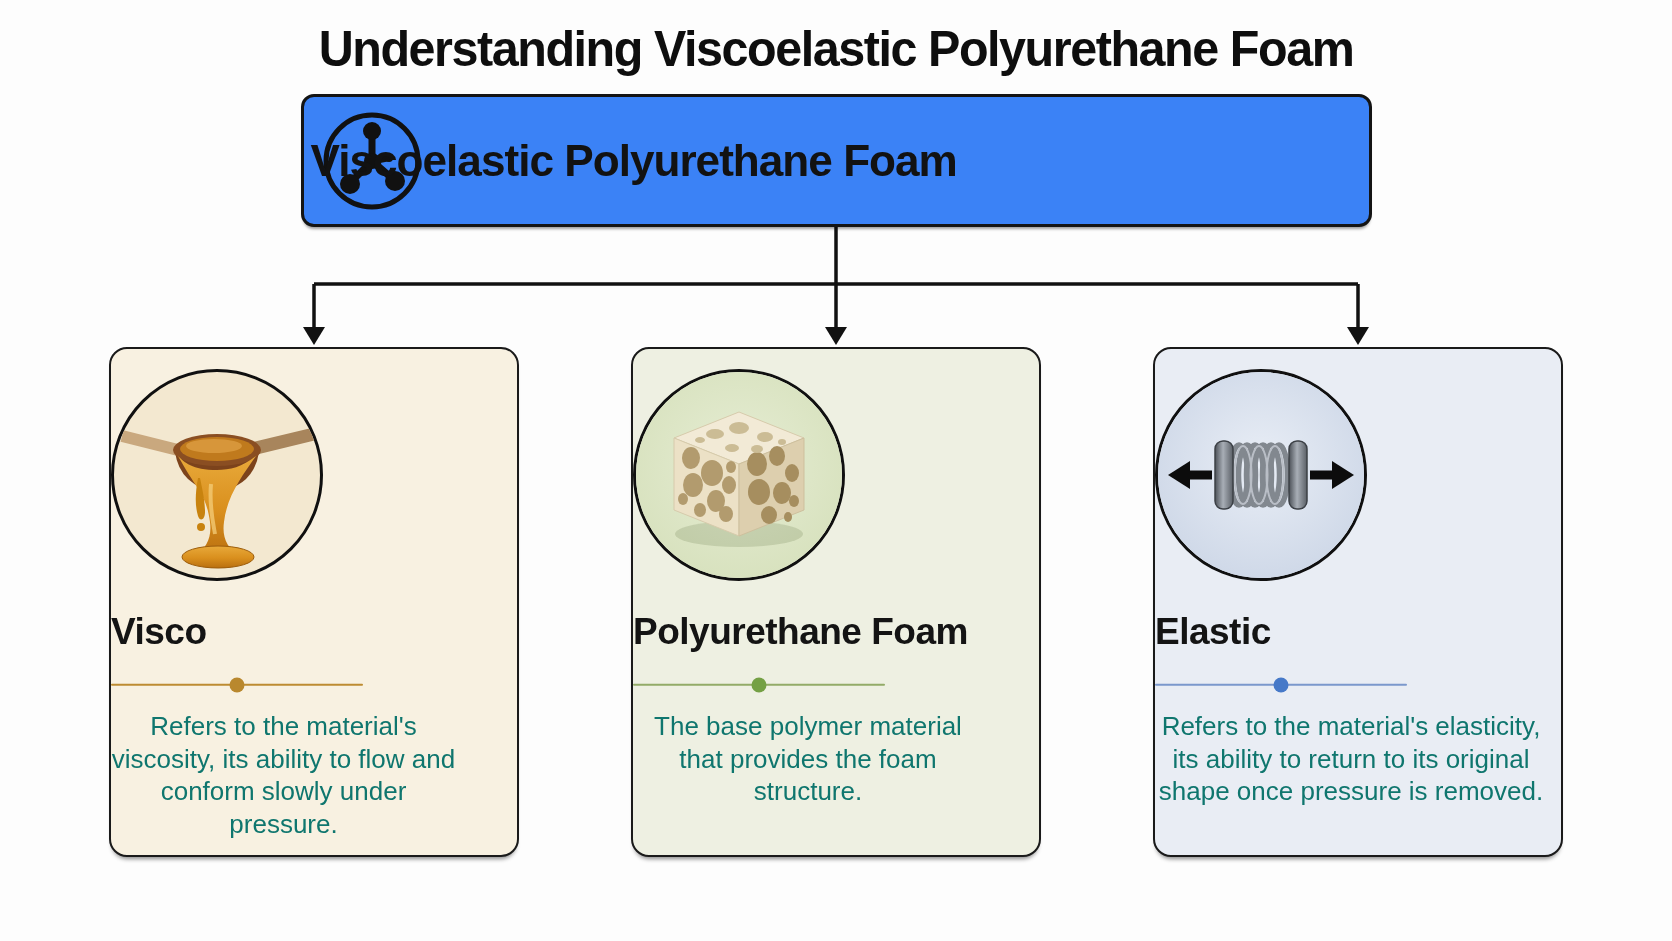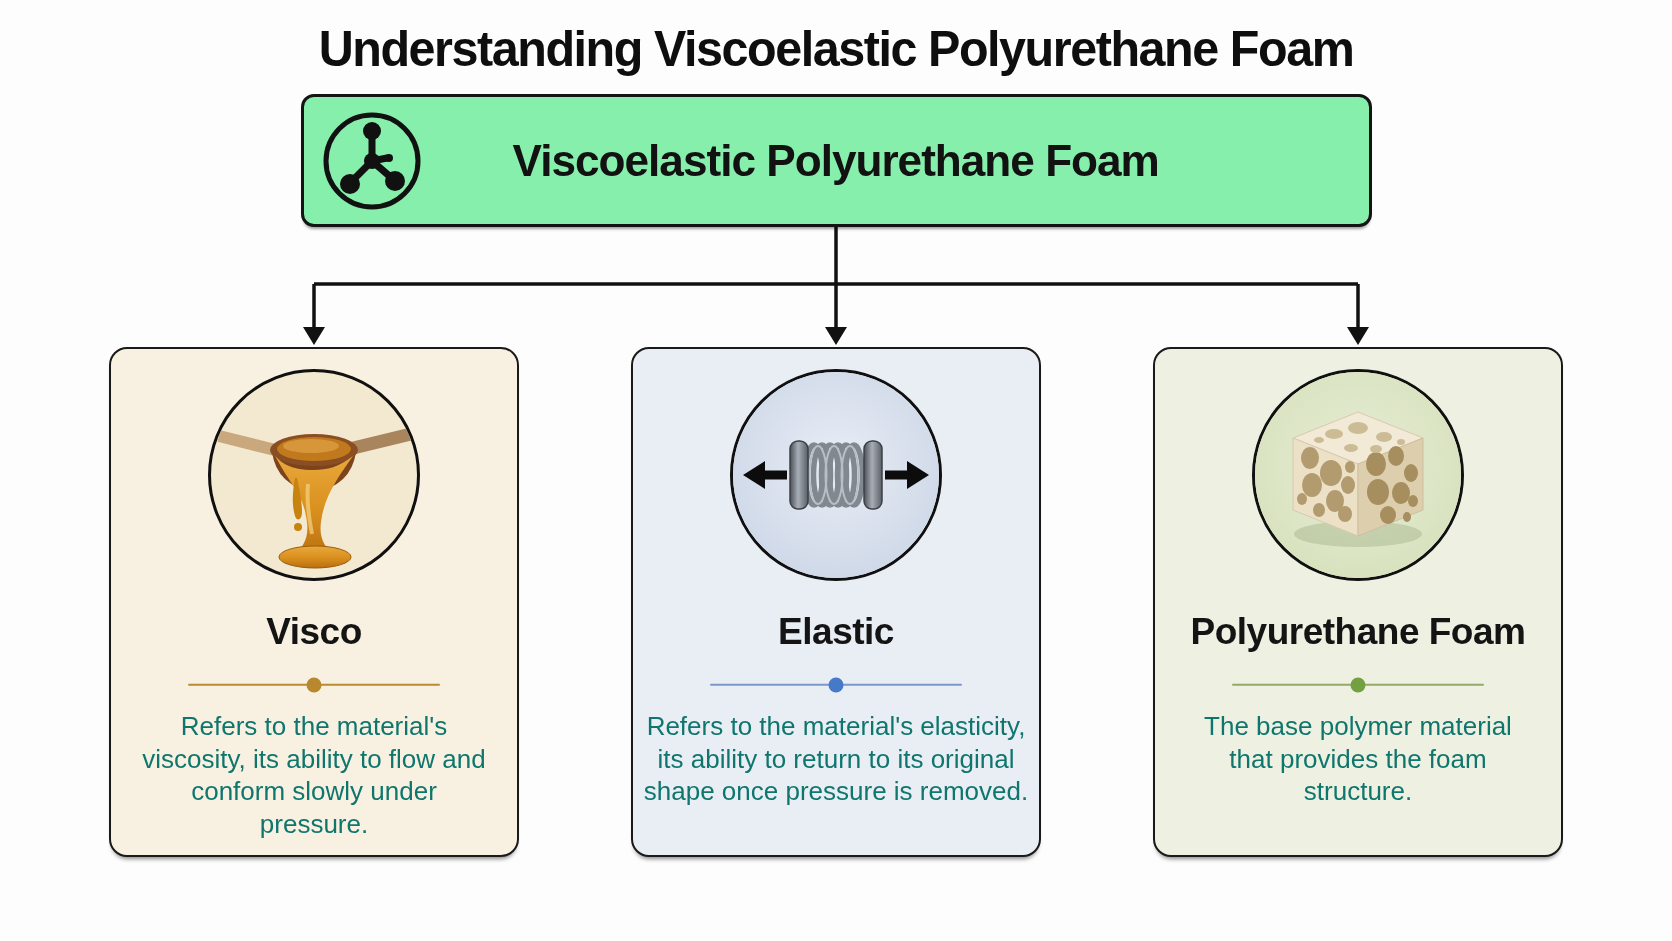--- a/index.html
+++ b/index.html
@@ -18,25 +18,25 @@
     font-weight:800;
     letter-spacing:-1.5px;
     color:#0e0e0e;
     transform:scaleX(.97);
   }
   
   .box-row{display:flex;justify-content:center;margin-top:16px;}
   .main-box{
     position:relative;
     width:1071px;height:133px;
-    background:#86efac;
+    background:#3b82f6;
     border:3px solid #141414;
     border-radius:13px;
     box-sizing:border-box;
-    display:flex;align-items:center;justify-content:center;
+    display:flex;align-items:center;
     box-shadow:0 4px 3px -2px rgba(0,0,0,.38);
   }
   .main-box .molecule-wrap{
     position:absolute;left:16px;top:50%;transform:translateY(-50%);
     width:104px;height:104px;
   }
   .main-box .box-label{
     font-size:45px;font-weight:800;letter-spacing:-1px;color:#121212;
     transform:scaleX(.98);
   }
@@ -45,21 +45,21 @@
   
   .cards-row{
     width:1454px;margin:0 auto;
     display:flex;justify-content:space-between;
   }
   .card{
     width:410px;height:510px;
     box-sizing:border-box;
     border:2.5px solid #1a1a1a;
     border-radius:18px;
-    display:flex;flex-direction:column;align-items:center;
+    display:flex;flex-direction:column;
     padding-top:20px;
     box-shadow:0 5px 4px -3px rgba(0,0,0,.45);
   }
   .card-visco{background:#f8f1e1;}
   .card-elastic{background:#e9edf4;}
   .card-foam{background:#eef0e2;}
   .card-circle{
     width:212px;height:212px;border-radius:50%;
     border:3px solid #101010;
     overflow:hidden;box-sizing:border-box;
@@ -170,20 +170,78 @@
 
         <path d="M97,112 C95,134 99,150 101,162" stroke="#f4cd79" stroke-width="4" fill="none" opacity="0.75"></path>
       </svg>
     </div>
     <div class="card-title">Visco</div>
     <div class="divider">
       <div class="divider-line"></div>
       <div class="divider-dot"></div>
     </div>
     <div class="card-desc">Refers to the material's viscosity, its ability to flow and conform slowly under pressure.</div>
+  </div>
+
+  <div class="card card-foam">
+    <div class="card-circle">
+      <svg viewBox="0 0 206 206">
+        <defs>
+          <radialGradient id="foamCircle" cx="0.5" cy="0.45" r="0.75">
+            <stop offset="0" stop-color="#e6edd4"></stop>
+            <stop offset="1" stop-color="#d3deb7"></stop>
+          </radialGradient>
+        </defs>
+        <rect x="0" y="0" width="206" height="206" fill="url(#foamCircle)"></rect>
+        <ellipse cx="103" cy="162" rx="64" ry="13" fill="rgba(70,90,40,0.16)"></ellipse>
+
+        <polygon points="103,40 168,66 103,92 38,66" fill="#f2ead6" stroke="#d6caab" stroke-width="1"></polygon>
+        <polygon points="38,66 103,92 103,164 38,138" fill="#ece1c6" stroke="#d6caab" stroke-width="1"></polygon>
+        <polygon points="103,92 168,66 168,138 103,164" fill="#ddcfae" stroke="#cdbf9d" stroke-width="1"></polygon>
+
+        <g fill="#b29b6e">
+          <ellipse cx="55" cy="86" rx="9" ry="11"></ellipse>
+          <ellipse cx="76" cy="101" rx="11" ry="13"></ellipse>
+          <ellipse cx="57" cy="113" rx="10" ry="12"></ellipse>
+          <ellipse cx="80" cy="129" rx="9" ry="11"></ellipse>
+          <ellipse cx="64" cy="138" rx="6" ry="7"></ellipse>
+          <ellipse cx="93" cy="113" rx="7" ry="9"></ellipse>
+          <ellipse cx="90" cy="142" rx="7" ry="8"></ellipse>
+          <ellipse cx="47" cy="127" rx="5" ry="6"></ellipse>
+          <ellipse cx="95" cy="95" rx="5" ry="6"></ellipse>
+        </g>
+
+        <g fill="#a68e5f">
+          <ellipse cx="121" cy="92" rx="10" ry="12"></ellipse>
+          <ellipse cx="141" cy="84" rx="8" ry="10"></ellipse>
+          <ellipse cx="156" cy="101" rx="7" ry="9"></ellipse>
+          <ellipse cx="123" cy="120" rx="11" ry="13"></ellipse>
+          <ellipse cx="146" cy="121" rx="9" ry="11"></ellipse>
+          <ellipse cx="158" cy="129" rx="5" ry="6"></ellipse>
+          <ellipse cx="133" cy="143" rx="8" ry="9"></ellipse>
+          <ellipse cx="152" cy="145" rx="4" ry="5"></ellipse>
+        </g>
+
+        <g fill="#cbbc95">
+          <ellipse cx="103" cy="56" rx="10" ry="6"></ellipse>
+          <ellipse cx="129" cy="65" rx="8" ry="5"></ellipse>
+          <ellipse cx="79" cy="62" rx="9" ry="5"></ellipse>
+          <ellipse cx="96" cy="76" rx="7" ry="4"></ellipse>
+          <ellipse cx="121" cy="77" rx="6" ry="4"></ellipse>
+          <ellipse cx="64" cy="68" rx="5" ry="3"></ellipse>
+          <ellipse cx="146" cy="70" rx="4" ry="3"></ellipse>
+        </g>
+      </svg>
+    </div>
+    <div class="card-title">Polyurethane Foam</div>
+    <div class="divider">
+      <div class="divider-line"></div>
+      <div class="divider-dot"></div>
+    </div>
+    <div class="card-desc">The base polymer material that provides the foam structure.</div>
   </div>
 
   <div class="card card-elastic">
     <div class="card-circle">
       <svg viewBox="0 0 206 206">
         <defs>
           <radialGradient id="elCircle" cx="0.5" cy="0.45" r="0.75">
             <stop offset="0" stop-color="#e9eef6"></stop>
             <stop offset="1" stop-color="#c6d1e3"></stop>
           </radialGradient>
@@ -221,71 +279,13 @@
       </svg>
     </div>
     <div class="card-title">Elastic</div>
     <div class="divider">
       <div class="divider-line"></div>
       <div class="divider-dot"></div>
     </div>
     <div class="card-desc">Refers to the material's elasticity, its ability to return to its original shape once pressure is removed.</div>
   </div>
 
-  <div class="card card-foam">
-    <div class="card-circle">
-      <svg viewBox="0 0 206 206">
-        <defs>
-          <radialGradient id="foamCircle" cx="0.5" cy="0.45" r="0.75">
-            <stop offset="0" stop-color="#e6edd4"></stop>
-            <stop offset="1" stop-color="#d3deb7"></stop>
-          </radialGradient>
-        </defs>
-        <rect x="0" y="0" width="206" height="206" fill="url(#foamCircle)"></rect>
-        <ellipse cx="103" cy="162" rx="64" ry="13" fill="rgba(70,90,40,0.16)"></ellipse>
-
-        <polygon points="103,40 168,66 103,92 38,66" fill="#f2ead6" stroke="#d6caab" stroke-width="1"></polygon>
-        <polygon points="38,66 103,92 103,164 38,138" fill="#ece1c6" stroke="#d6caab" stroke-width="1"></polygon>
-        <polygon points="103,92 168,66 168,138 103,164" fill="#ddcfae" stroke="#cdbf9d" stroke-width="1"></polygon>
-
-        <g fill="#b29b6e">
-          <ellipse cx="55" cy="86" rx="9" ry="11"></ellipse>
-          <ellipse cx="76" cy="101" rx="11" ry="13"></ellipse>
-          <ellipse cx="57" cy="113" rx="10" ry="12"></ellipse>
-          <ellipse cx="80" cy="129" rx="9" ry="11"></ellipse>
-          <ellipse cx="64" cy="138" rx="6" ry="7"></ellipse>
-          <ellipse cx="93" cy="113" rx="7" ry="9"></ellipse>
-          <ellipse cx="90" cy="142" rx="7" ry="8"></ellipse>
-          <ellipse cx="47" cy="127" rx="5" ry="6"></ellipse>
-          <ellipse cx="95" cy="95" rx="5" ry="6"></ellipse>
-        </g>
-
-        <g fill="#a68e5f">
-          <ellipse cx="121" cy="92" rx="10" ry="12"></ellipse>
-          <ellipse cx="141" cy="84" rx="8" ry="10"></ellipse>
-          <ellipse cx="156" cy="101" rx="7" ry="9"></ellipse>
-          <ellipse cx="123" cy="120" rx="11" ry="13"></ellipse>
-          <ellipse cx="146" cy="121" rx="9" ry="11"></ellipse>
-          <ellipse cx="158" cy="129" rx="5" ry="6"></ellipse>
-          <ellipse cx="133" cy="143" rx="8" ry="9"></ellipse>
-          <ellipse cx="152" cy="145" rx="4" ry="5"></ellipse>
-        </g>
-
-        <g fill="#cbbc95">
-          <ellipse cx="103" cy="56" rx="10" ry="6"></ellipse>
-          <ellipse cx="129" cy="65" rx="8" ry="5"></ellipse>
-          <ellipse cx="79" cy="62" rx="9" ry="5"></ellipse>
-          <ellipse cx="96" cy="76" rx="7" ry="4"></ellipse>
-          <ellipse cx="121" cy="77" rx="6" ry="4"></ellipse>
-          <ellipse cx="64" cy="68" rx="5" ry="3"></ellipse>
-          <ellipse cx="146" cy="70" rx="4" ry="3"></ellipse>
-        </g>
-      </svg>
-    </div>
-    <div class="card-title">Polyurethane Foam</div>
-    <div class="divider">
-      <div class="divider-line"></div>
-      <div class="divider-dot"></div>
-    </div>
-    <div class="card-desc">The base polymer material that provides the foam structure.</div>
-  </div>
-
 </div>
 
 </body></html>

